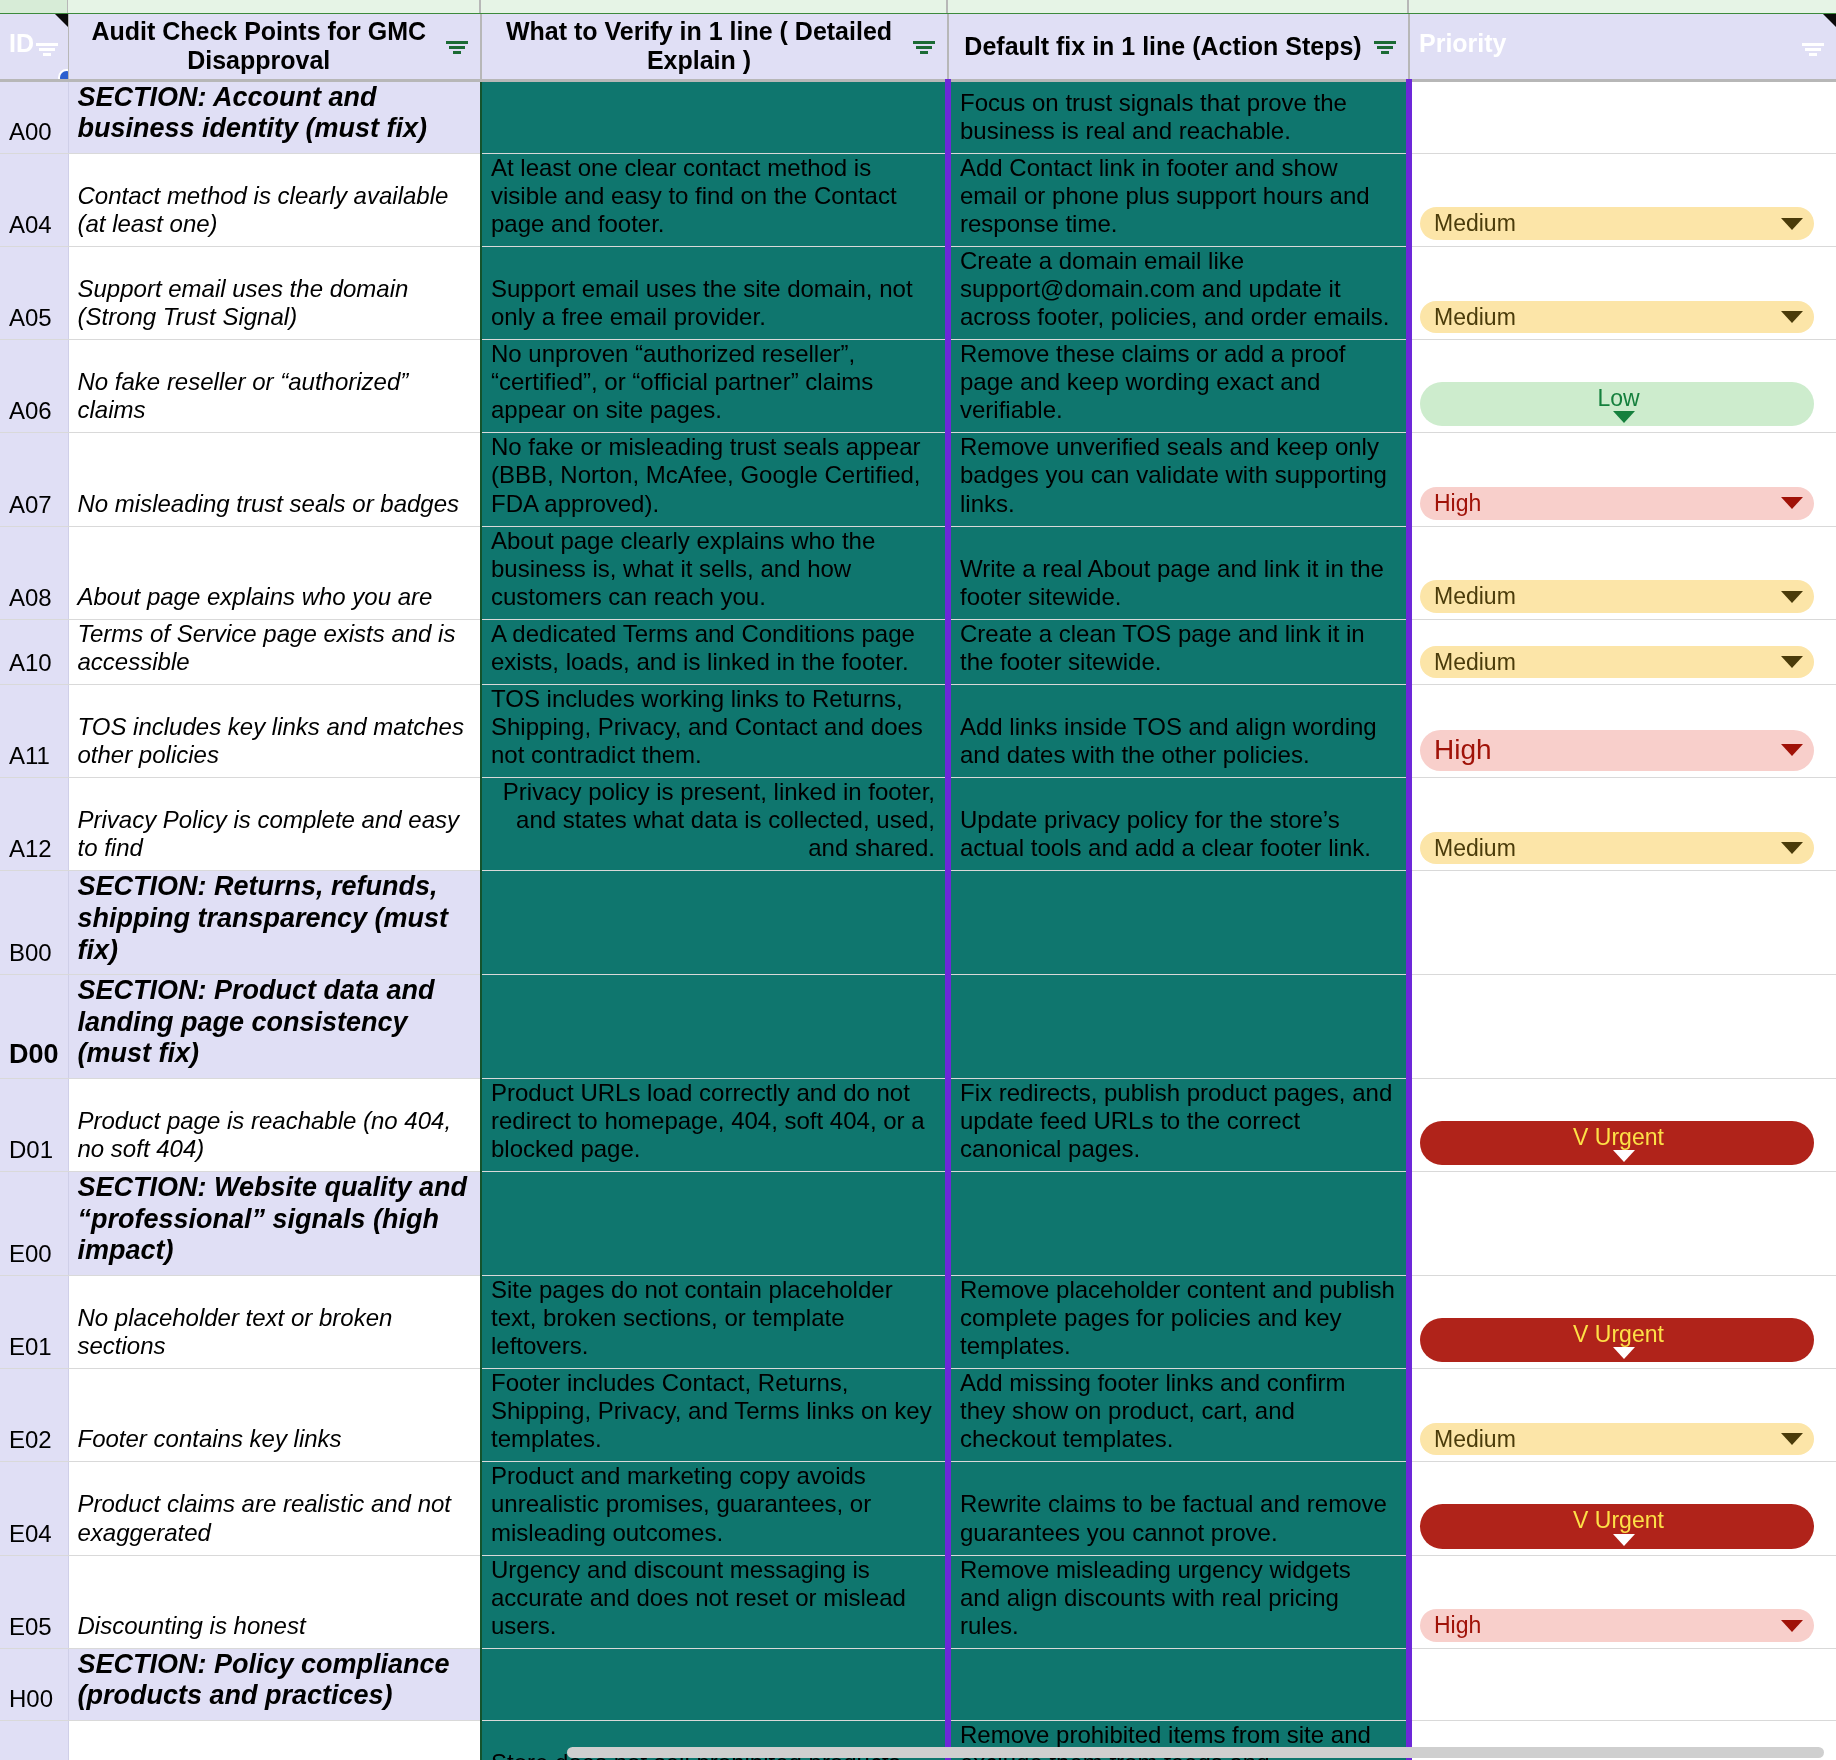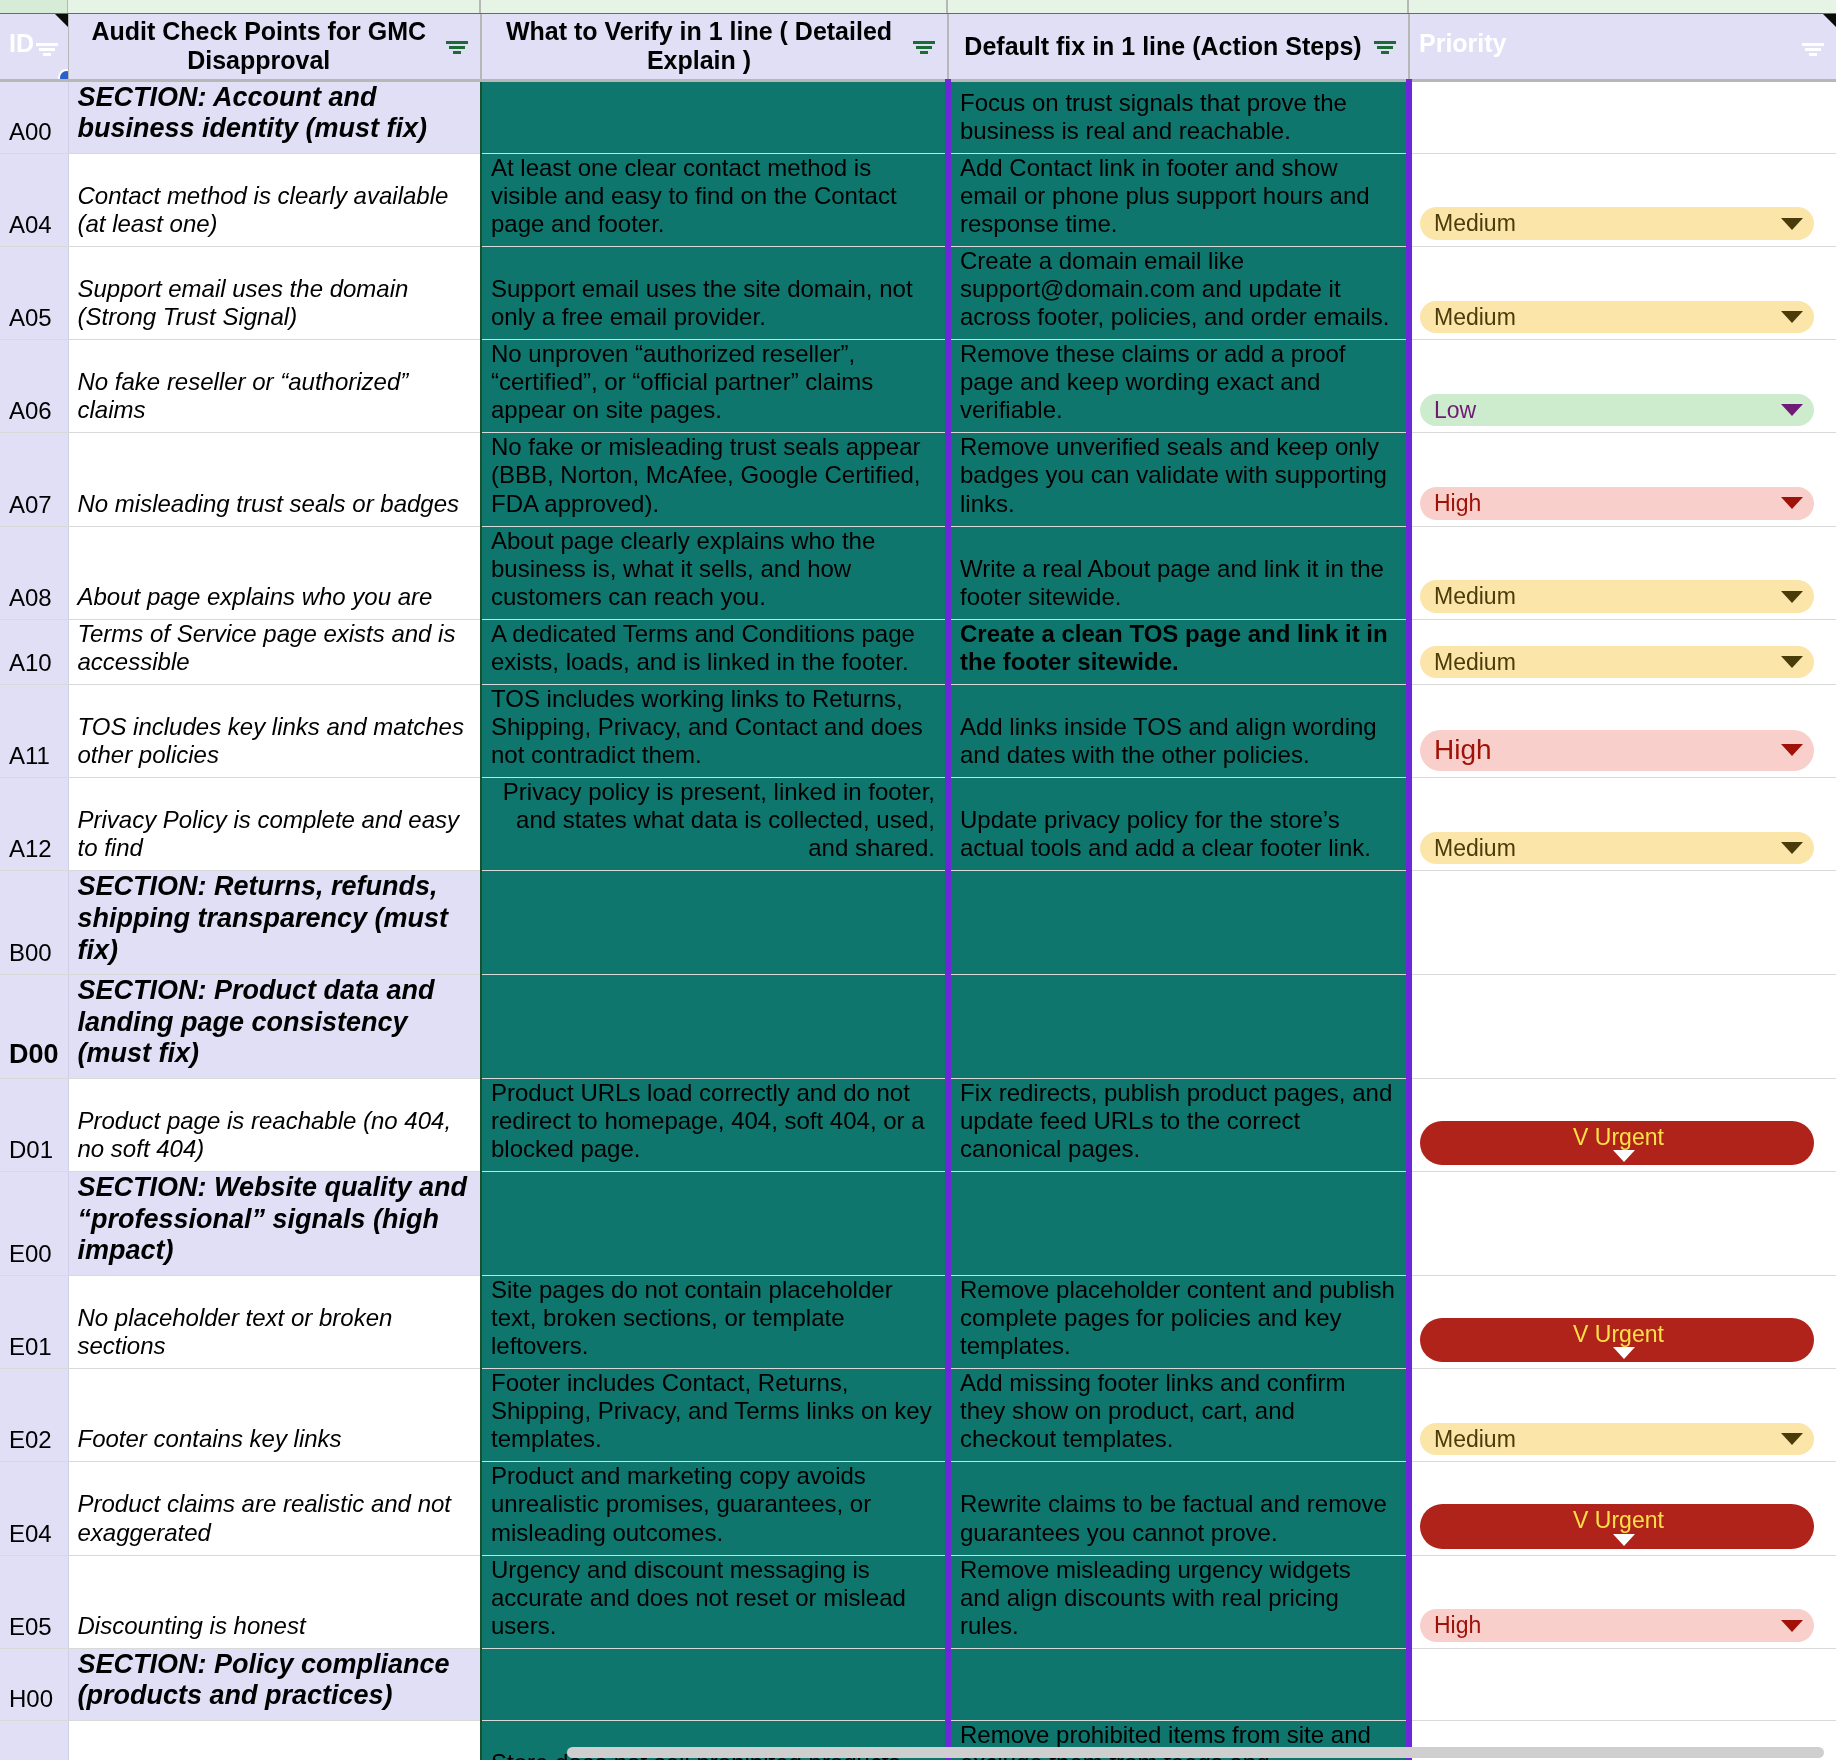--- a/index.html
+++ b/index.html
@@ -190,21 +190,21 @@
   .chip .ctext { font-size: 23px; line-height: 1.15; white-space: nowrap; }
   .chip .caret {
     width: 0; height: 0;
     border-left: 11px solid transparent;
     border-right: 11px solid transparent;
     border-top: 12px solid currentColor;
     margin-left: 10px;
     flex: 0 0 auto;
   }
   .chip.medium   { background: #fce5a8; color: #4a3b0a; }
-  .chip.low      { background: #cdeccd; color: #701a75; }
+  .chip.low      { background: #cdeccd; color: #15803d; flex-direction: column; }
   .chip.high     { background: #f8cfcb; color: #a01208; }
   .chip.high.lg .ctext { font-size: 28px; }
   .chip.high.lg { padding: 4px 11px 5px 14px; }
   .chip.vurgent  { background: #b0231a; color: #fde047; flex-direction: column; }
   .chip.vurgent .ctext { font-size: 23px; }
   .chip.vurgent .caret { border-top-color: #ffffff; }
 
   
   .sel-dot {
     position: absolute;
@@ -387,21 +387,21 @@
             <div class="chip medium">
               <span class="ctext">Medium</span>
               <span class="caret"></span>
             </div>
           </td>
         </tr>
         <tr class="row" style="height: 57px;">
           <td class="c-idcell">A10</td>
           <td class="c-name">Terms of Service page exists and is accessible</td>
           <td class="c-verify" style="position: relative;">A dedicated Terms and Conditions page exists, loads, and is linked in the footer.</td>
-          <td class="c-fix" style="position: relative; font-weight: bold;">Create a clean TOS page and link it in the footer sitewide.</td>
+          <td class="c-fix" style="position: relative;">Create a clean TOS page and link it in the footer sitewide.</td>
           <td class="c-pri">
             <div class="chip medium">
               <span class="ctext">Medium</span>
               <span class="caret"></span>
             </div>
           </td>
         </tr>
         <tr class="row" style="height: 83px;">
           <td class="c-idcell">A11</td>
           <td class="c-name">TOS includes key links and matches other policies</td>

